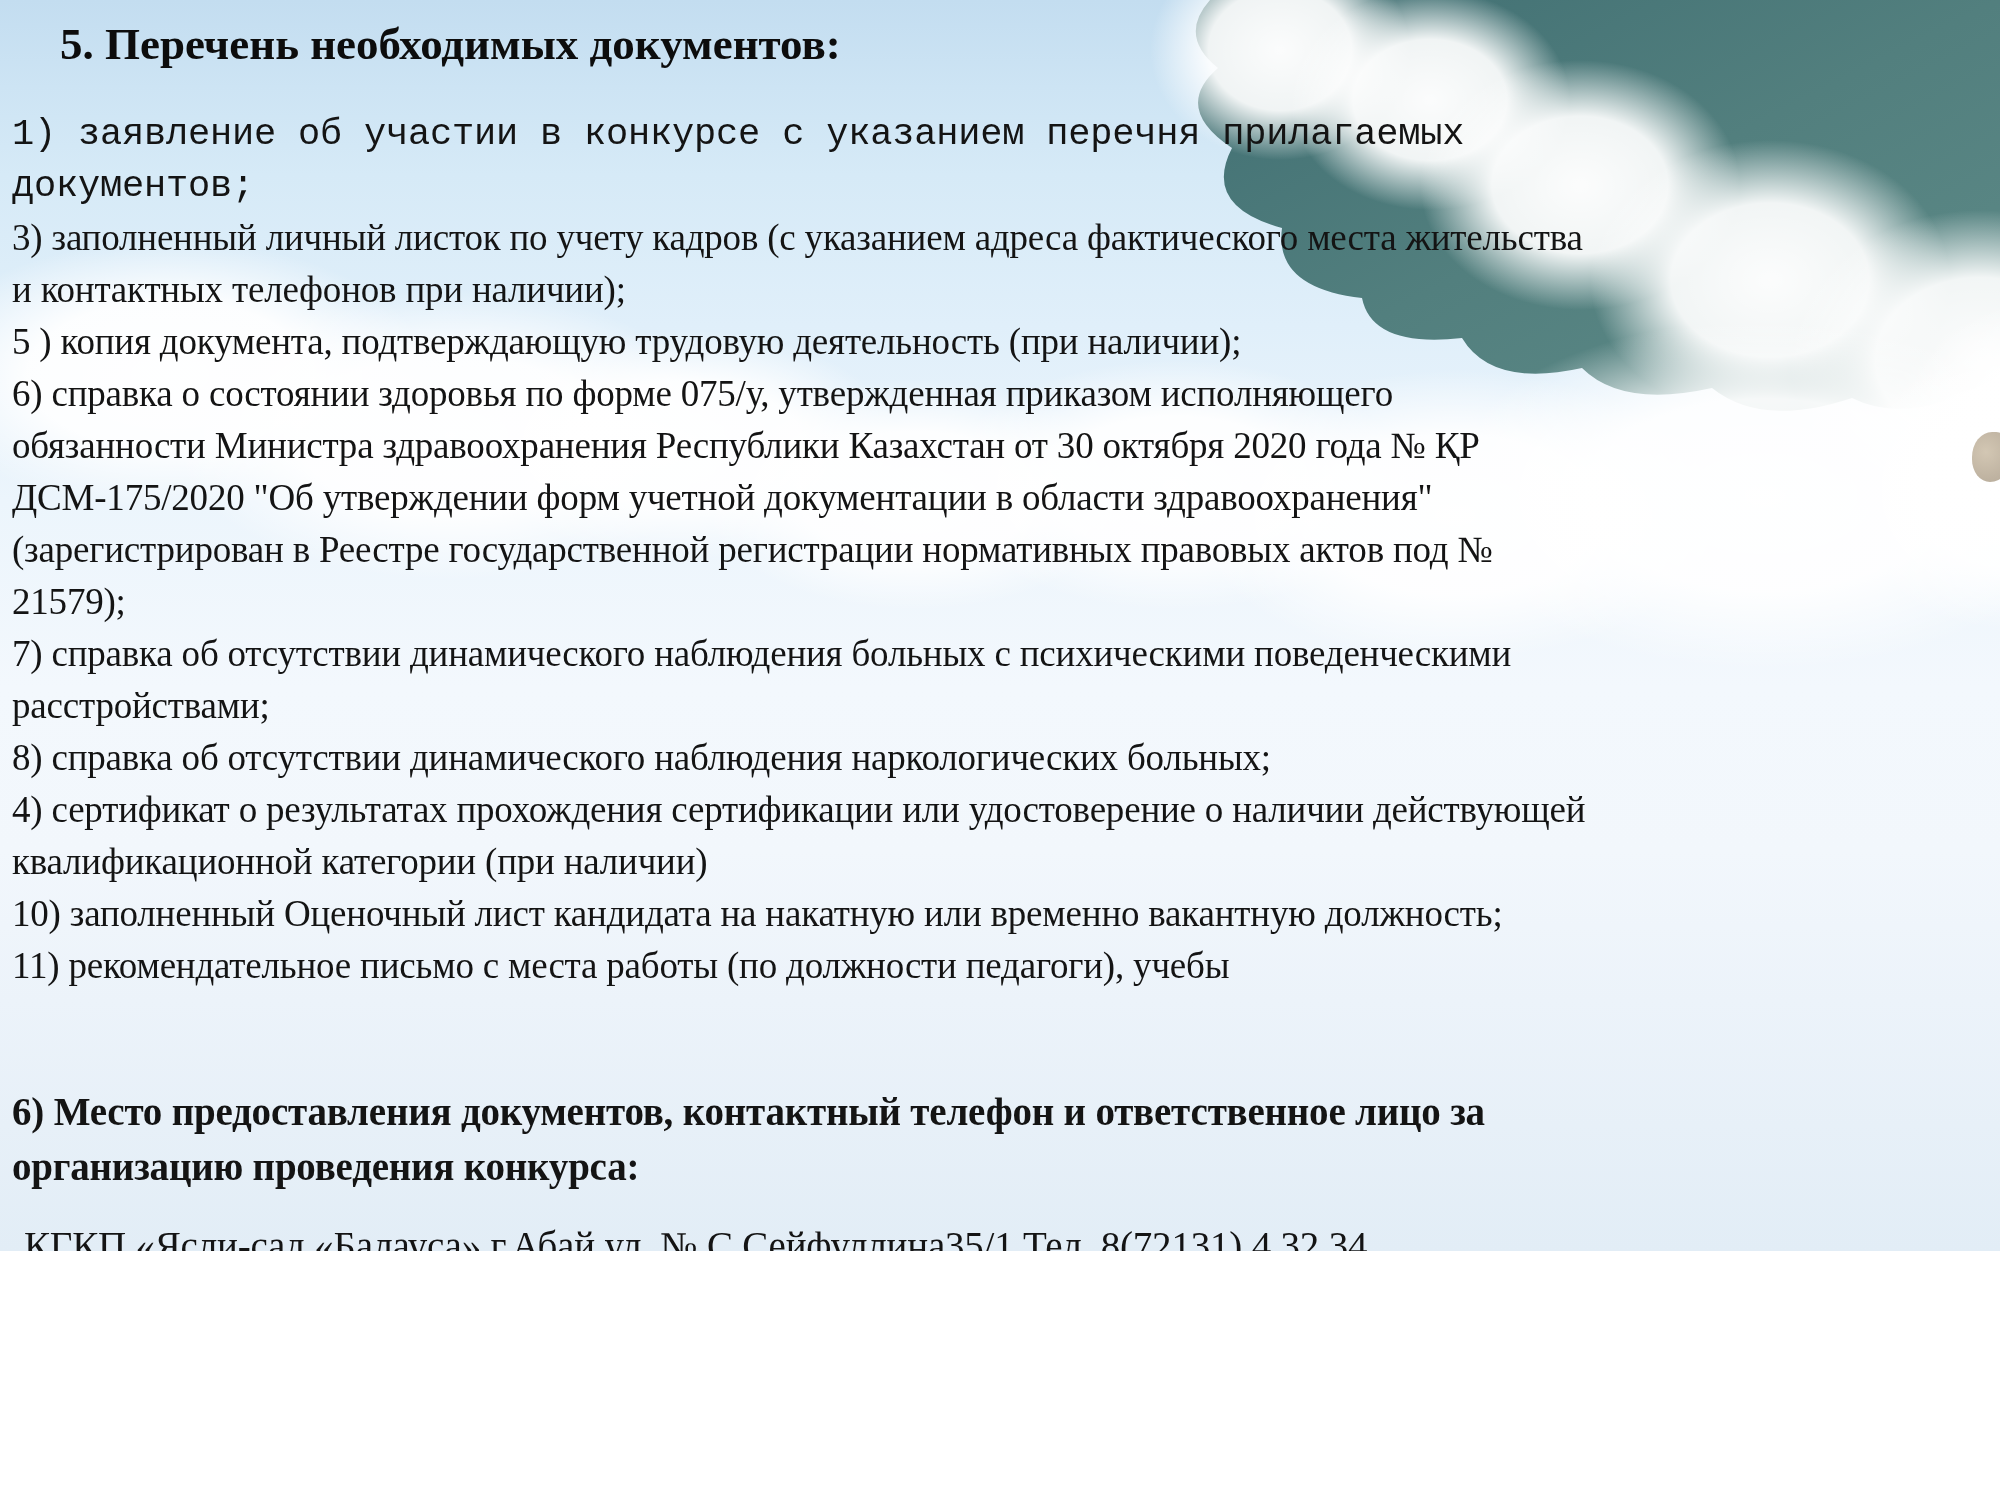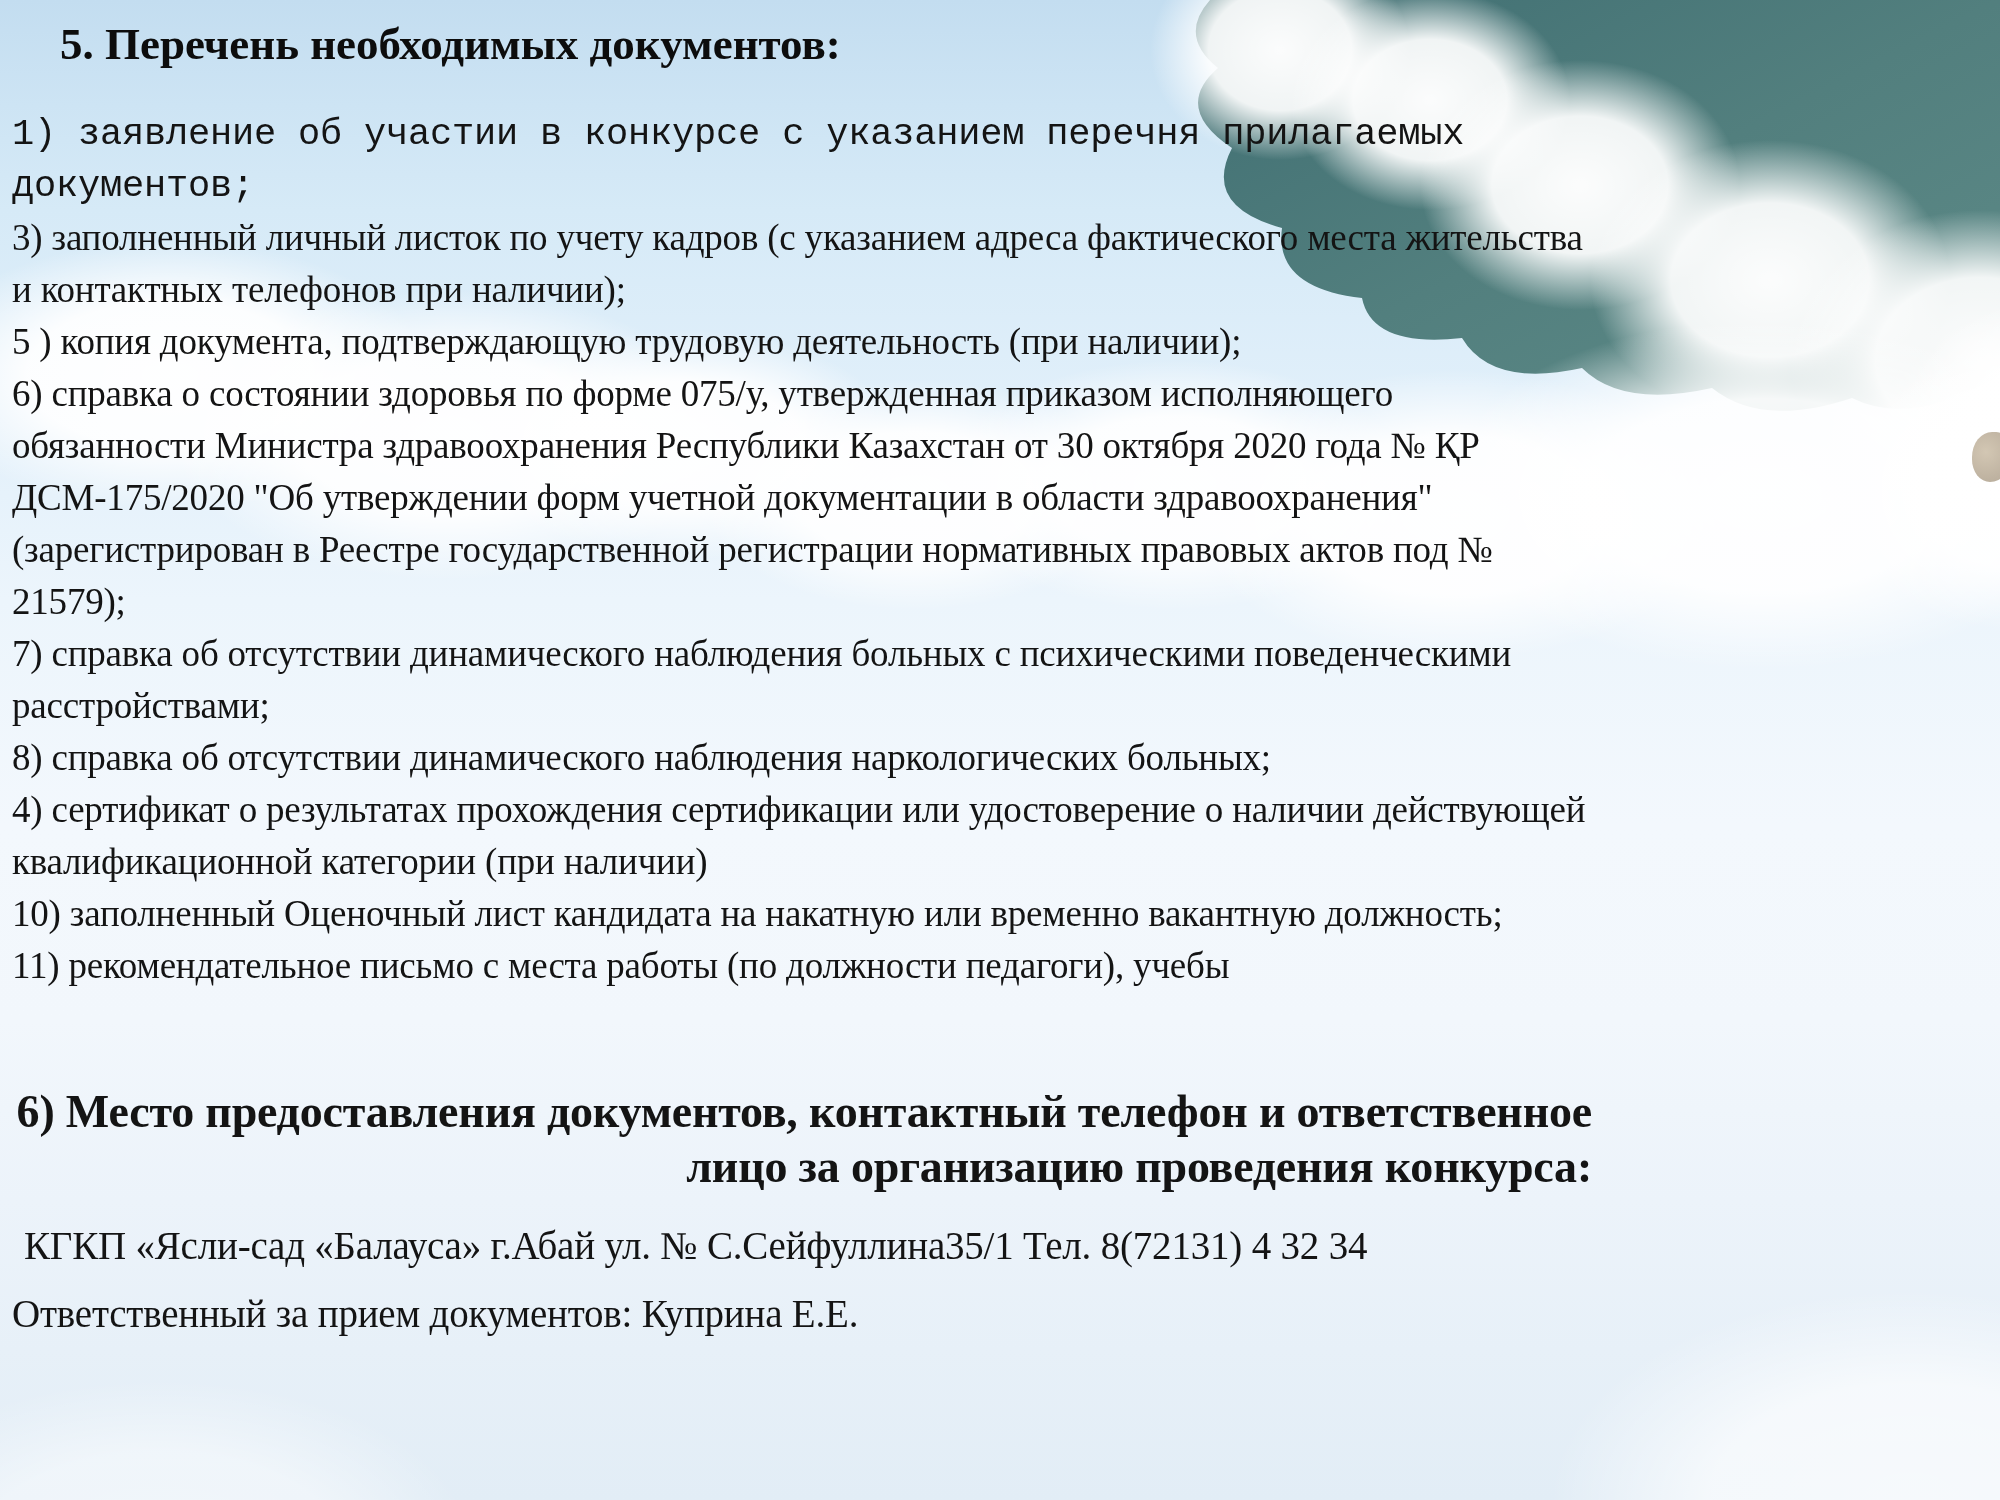--- a/index.html
+++ b/index.html
@@ -1,19 +1,19 @@
 <!DOCTYPE html>
 <html lang="ru"><head>
 <meta charset="utf-8">
 <style>
   html, body { margin: 0; padding: 0; }
   body { width: 2000px; height: 1500px; overflow: hidden;
          font-family: "Liberation Serif", "DejaVu Serif", serif; }
 
-  .page { position: relative; width: 2000px; height: 1500px; overflow: hidden;
+  .page { position: relative; width: 2000px; height: 1251px; overflow: hidden;
           background: linear-gradient(180deg,
             #c3ddf0 0%, #cde4f4 7%, #d6eaf7 14%, #e0effa 26%,
             #ecf5fc 40%, #f3f8fd 55%, #f2f7fc 68%,
             #ecf3fa 80%, #e7f0f8 90%, #e2edf6 100%); }
 
   
   .cloud { position: absolute; border-radius: 50%; pointer-events: none;
            background: radial-gradient(closest-side,
              rgba(255,255,255,0.98) 0%, rgba(255,255,255,0.92) 55%,
              rgba(255,255,255,0.0) 100%); }
@@ -27,22 +27,22 @@
 
   .content { position: absolute; left: 0; top: 0; width: 1580px; padding: 16px 0 0 12px;
              color: #141414; z-index: 5; }
 
   h1.title { margin: 0 0 0 48px; font-size: 45px; line-height: 56px;
              font-weight: bold; color: #0d0d0d; }
 
   p.li { margin: 0; font-size: 37px; line-height: 52px; letter-spacing: -0.2px; }
   p.li.first { margin-top: 36px; font-family: Liberation Mono, monospace; }
 
-  p.heading { margin: 92px 0 0 0; font-size: 46px; line-height: 55px;
-              font-weight: bold; letter-spacing: -0.2px; text-align: right; }
+  p.heading { margin: 92px 0 0 0; font-size: 39px; line-height: 55px;
+              font-weight: bold; letter-spacing: -0.2px; }
 
   p.addr { margin: 26px 0 0 12px; font-size: 39px; line-height: 52px; letter-spacing: -0.2px; }
   p.resp { margin: 16px 0 0 0; font-size: 39px; line-height: 52px; letter-spacing: -0.2px; }
 </style>
 </head>
 <body>
 
 <div class="page">
 
   <div class="teal-wrap">

